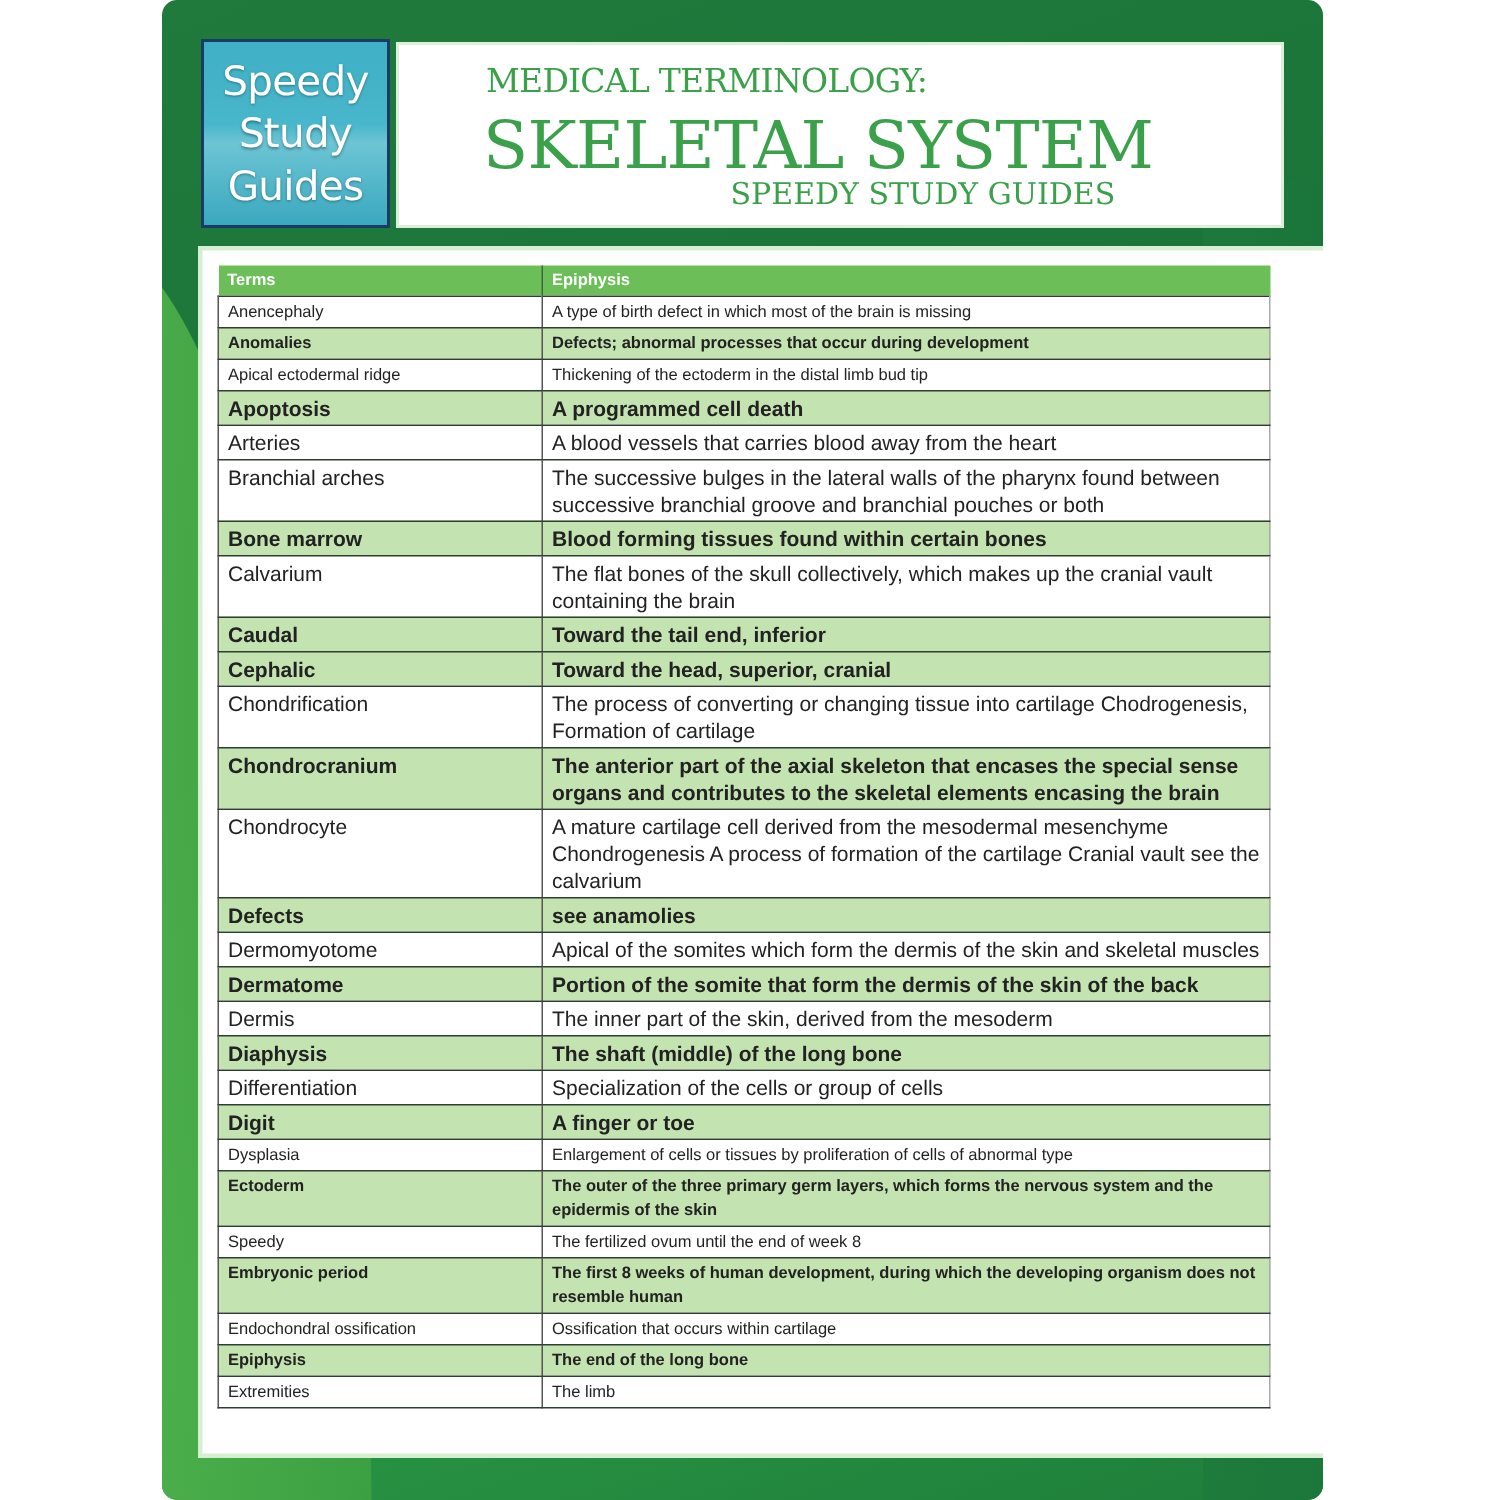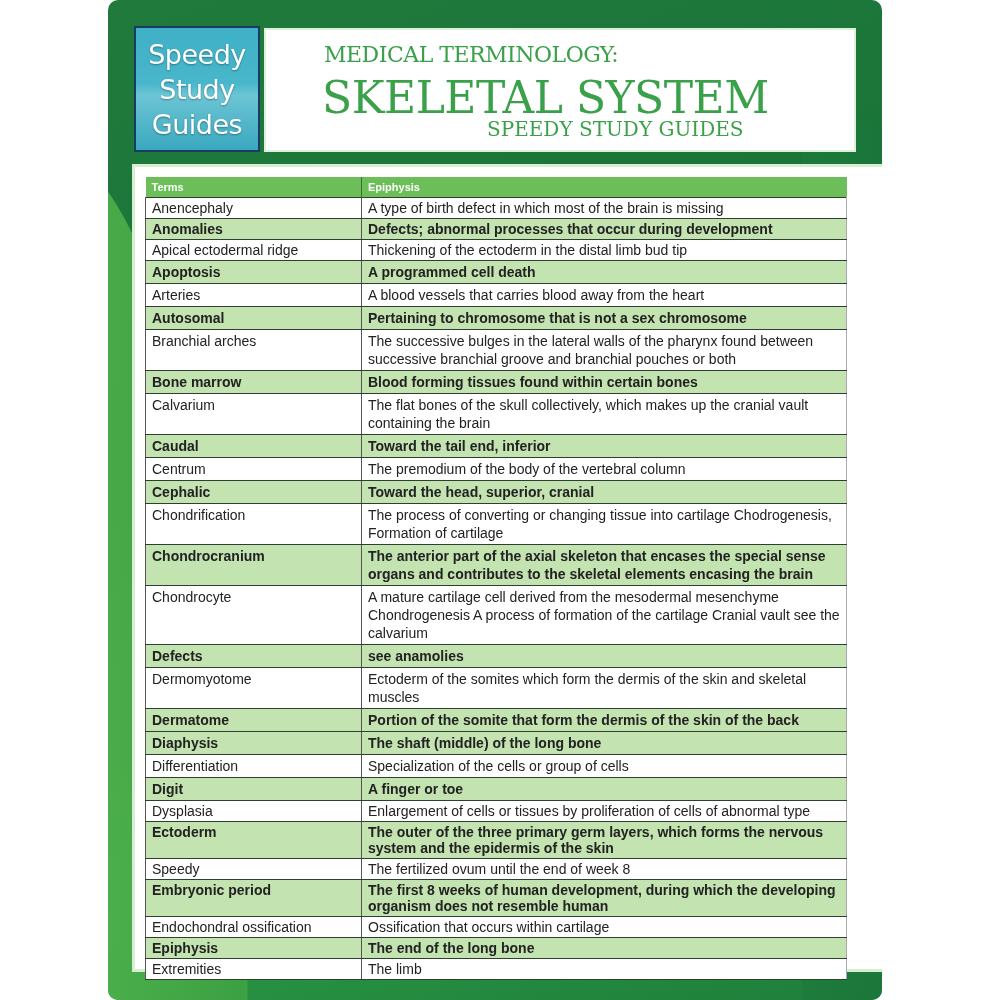--- a/index.html
+++ b/index.html
@@ -62,21 +62,21 @@
   th.col-term { width: 216px; border-right: 1px solid #3a6b3a; }
   td {
     border-top: 1px solid #2f3f2f; border-bottom: 1px solid #2f3f2f;
     padding: 2px 6px; vertical-align: top; color: #222;
     line-height: 17px;
   }
   td.term { border-left: 1px solid #555; border-right: 1px solid #555; }
   td.def { border-right: 1px solid #aaa; }
   tr.green td { background: #c3e3b0; font-weight: bold; }
   tr.white td { background: #ffffff; }
-  tr.sm td { font-size: 14px; line-height: 16px; }
+  tr.sm td { font-size: 11px; line-height: 16px; }
   tr.lg td { font-size: 14px; line-height: 18px; }
 </style>
 </head>
 <body>
 
 <div class="cover">
   <div class="swoosh"></div>
   <div class="swoosh2"></div>
 
   <div class="logo">
@@ -113,44 +113,36 @@
             <td class="def">Thickening of the ectoderm in the distal limb bud tip</td>
           </tr>
           <tr class="green lg">
             <td class="term">Apoptosis</td>
             <td class="def">A programmed cell death</td>
           </tr>
           <tr class="white lg">
             <td class="term">Arteries</td>
             <td class="def">A blood vessels that carries blood away from the heart</td>
           </tr>
-          <tr class="green lg">
-            <td class="term">Autosomal</td>
-            <td class="def">Pertaining to chromosome that is not a sex chromosome</td>
-          </tr>
           <tr class="white lg">
             <td class="term">Branchial arches</td>
             <td class="def">The successive bulges in the lateral walls of the pharynx found between successive branchial groove and branchial pouches or both</td>
           </tr>
           <tr class="green lg">
             <td class="term">Bone marrow</td>
             <td class="def">Blood forming tissues found within certain bones</td>
           </tr>
           <tr class="white lg">
             <td class="term">Calvarium</td>
             <td class="def">The flat bones of the skull collectively, which makes up the cranial vault containing the brain</td>
           </tr>
           <tr class="green lg">
             <td class="term">Caudal</td>
             <td class="def">Toward the tail end, inferior</td>
           </tr>
-          <tr class="white lg">
-            <td class="term">Centrum</td>
-            <td class="def">The premodium of the body of the vertebral column</td>
-          </tr>
           <tr class="green lg">
             <td class="term">Cephalic</td>
             <td class="def">Toward the head, superior, cranial</td>
           </tr>
           <tr class="white lg">
             <td class="term">Chondrification</td>
             <td class="def">The process of converting or changing tissue into cartilage Chodrogenesis, Formation of cartilage</td>
           </tr>
           <tr class="green lg">
             <td class="term">Chondrocranium</td>
@@ -159,25 +151,29 @@
           <tr class="white lg">
             <td class="term">Chondrocyte</td>
             <td class="def">A mature cartilage cell derived from the mesodermal mesenchyme Chondrogenesis A process of formation of the cartilage Cranial vault see the calvarium</td>
           </tr>
           <tr class="green lg">
             <td class="term">Defects</td>
             <td class="def">see anamolies</td>
           </tr>
           <tr class="white lg">
             <td class="term">Dermomyotome</td>
-            <td class="def">Ectoderm of the somites which form the dermis of the skin and skeletal muscles</td>
+            <td class="def">Apical of the somites which form the dermis of the skin and skeletal muscles</td>
           </tr>
           <tr class="green lg">
             <td class="term">Dermatome</td>
             <td class="def">Portion of the somite that form the dermis of the skin of the back</td>
+          </tr>
+          <tr class="white lg">
+            <td class="term">Dermis</td>
+            <td class="def">The inner part of the skin, derived from the mesoderm</td>
           </tr>
           <tr class="green lg">
             <td class="term">Diaphysis</td>
             <td class="def">The shaft (middle) of the long bone</td>
           </tr>
           <tr class="white lg">
             <td class="term">Differentiation</td>
             <td class="def">Specialization of the cells or group of cells</td>
           </tr>
           <tr class="green lg">

